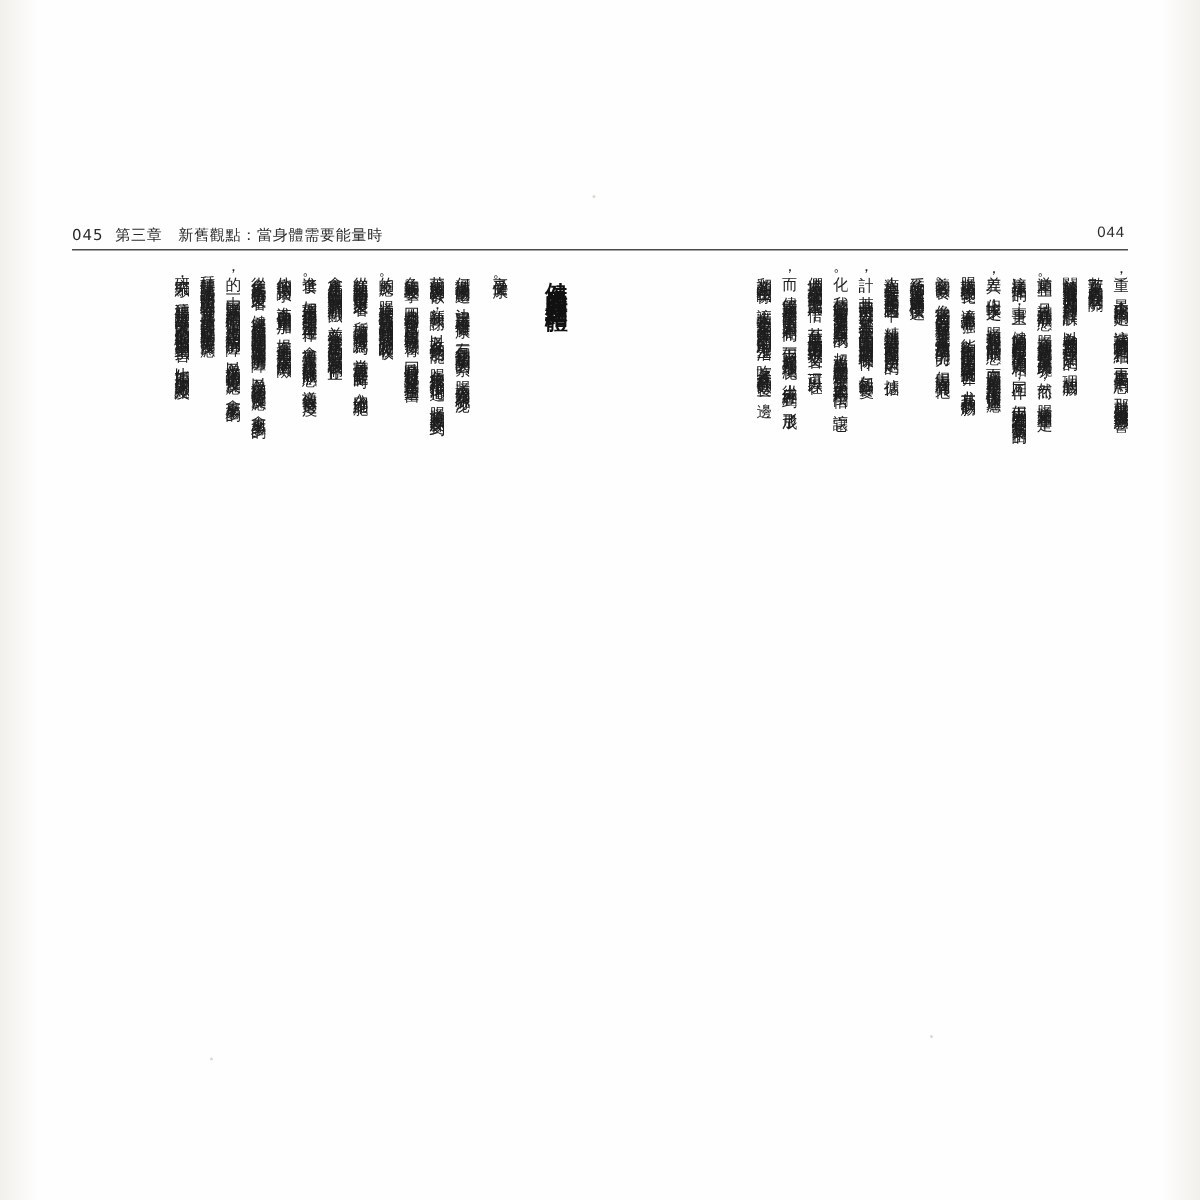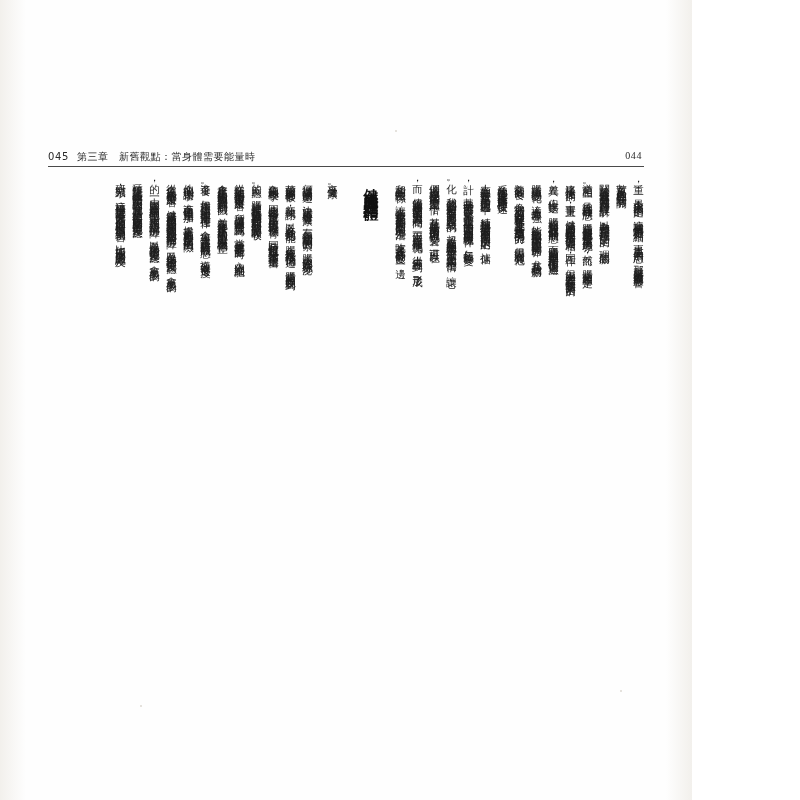--- a/index.html
+++ b/index.html
@@ -10,21 +10,21 @@
   body {
     width: 800px;
     height: 800px;
     font-family: "DejaVu Serif", "Liberation Serif", serif;
     color: #1a1a1a;
     overflow: hidden;
   }
 
   #page {
     position: relative;
-    width: 692px;
+    width: 800px;
     height: 800px;
     background: #fefefe;
   }
 
   
   #page::before {
     content: "";
     position: absolute;
     left: 0; top: 0; bottom: 0;
     width: 26px;
@@ -65,21 +65,21 @@
     font-size: 10px;
     letter-spacing: 0.6px;
   }
   .head-left .chap {
     font-size: 10px;
   }
   .head-right {
     position: absolute;
     right: 12px;
     top: 0;
-    font-family: Liberation Serif, serif;
+    font-family: Liberation Sans, sans-serif;
     font-size: 10px;
     letter-spacing: 0.6px;
   }
 
   .rule {
     position: absolute;
     left: 48px;
     right: 48px;
     top: 166px;
     border-top: 1px solid #4a4a4a;

